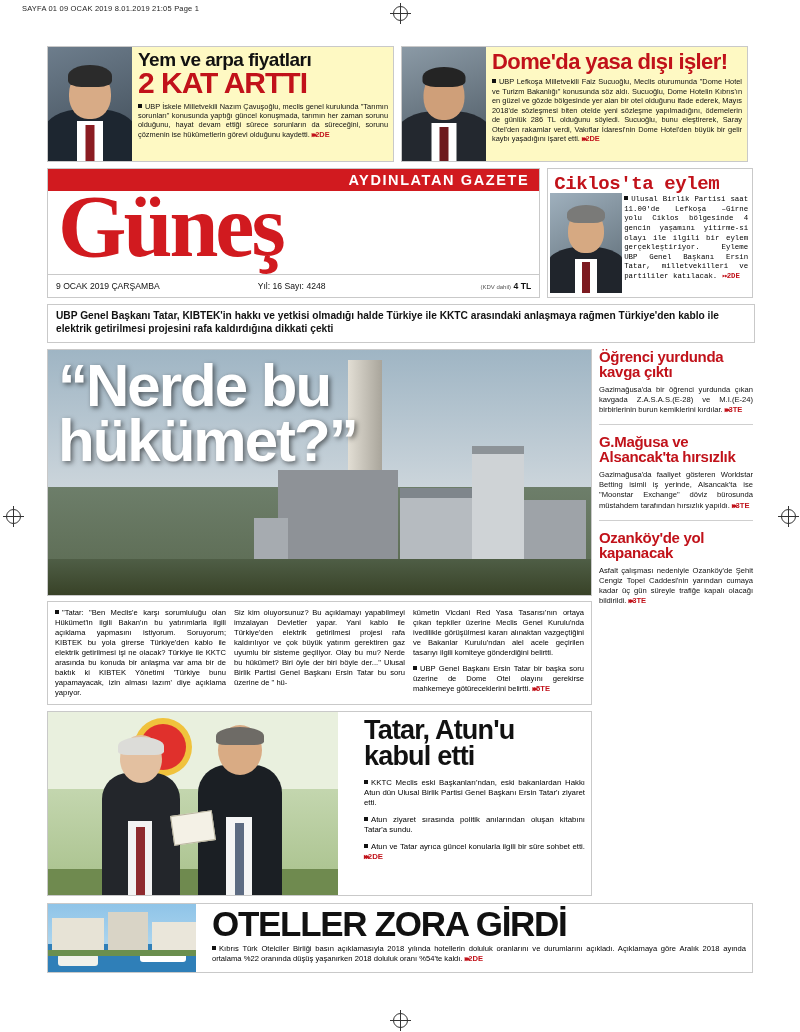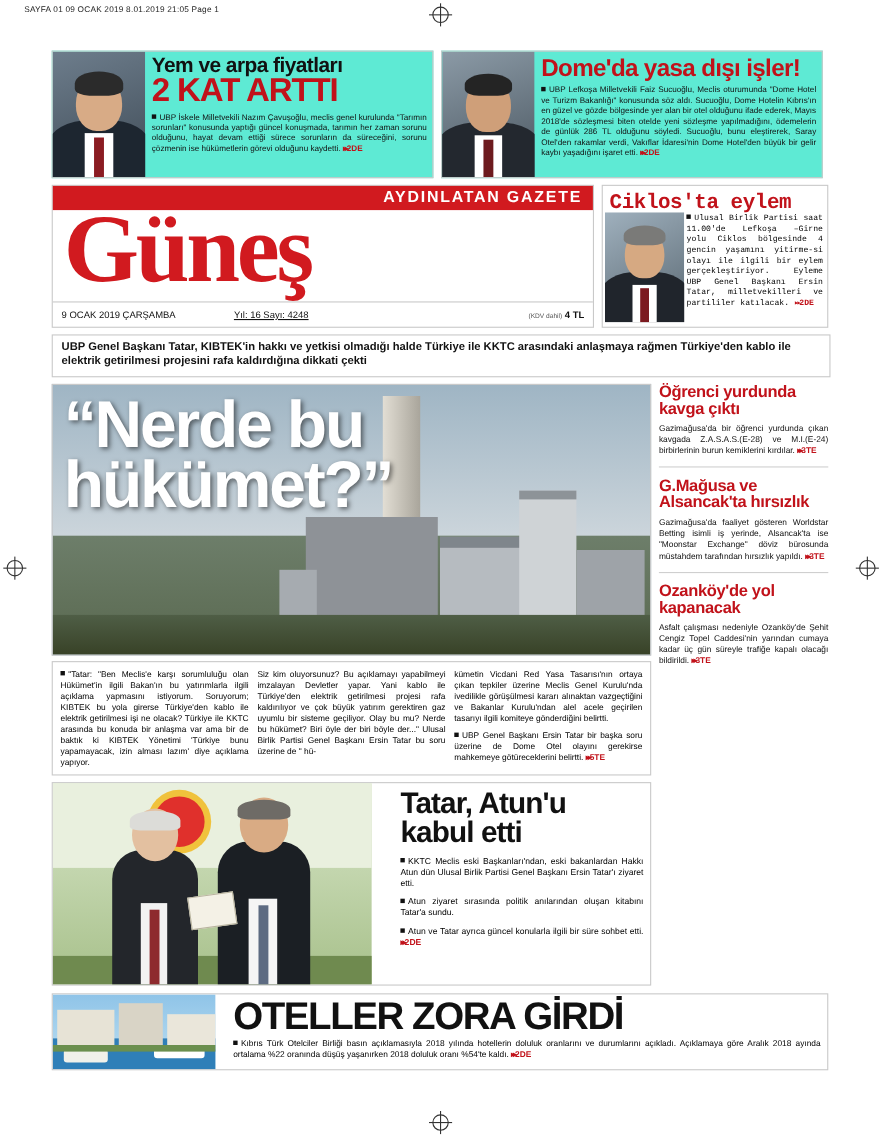--- a/index.html
+++ b/index.html
@@ -11,21 +11,21 @@
   .regmark:before,.regmark:after{content:"";position:absolute;background:#333;}
   .regmark:before{left:50%;top:-4px;width:1px;height:21px;margin-left:-0.5px;}
   .regmark:after{top:50%;left:-4px;height:1px;width:21px;margin-top:-0.5px;}
 
   .printinfo{position:absolute;left:22px;top:4px;font-size:7.5px;color:#222;letter-spacing:.2px;font-family:"Liberation Sans",sans-serif;}
 
   .content{position:absolute;left:47px;top:46px;width:706px;}
 
   
   .toprow{display:flex;gap:7px;}
-  .teaser{width:345px;height:114px;border:1px solid #c9c9c9;background:#5eead4;display:flex;overflow:hidden;}
+  .teaser{width:345px;height:114px;border:1px solid #c9c9c9;background:#fef9c3;display:flex;overflow:hidden;}
   .teaser .photo{width:84px;flex:0 0 84px;overflow:hidden;position:relative;}
   .teaser .txt{flex:1;padding:4px 5px 3px 6px;position:relative;}
   .tz-title{font-weight:bold;line-height:.97;}
   .t1 .tz-title .l1{font-size:19px;color:#111;letter-spacing:-.5px;}
   .t1 .tz-title .l2{font-size:30px;color:#c1121a;letter-spacing:-1px;display:block;margin-top:-1px;}
   .t2 .tz-title{font-size:22px;color:#c1121a;letter-spacing:-.6px;line-height:1.02;}
   .tz-body{font-size:7.4px;line-height:1.28;text-align:justify;margin-top:4px;color:#111;}
   .sq{display:inline-block;width:4px;height:4px;background:#111;margin-right:3px;vertical-align:1px;}
   .pageref{color:#c1121a;font-weight:bold;white-space:nowrap;}
   .pageref .arrows{letter-spacing:-2px;}
@@ -40,21 +40,21 @@
   .p-hair{position:absolute;left:50%;transform:translateX(-50%);border-radius:50% 50% 30% 30%;}
 
   
   .masthead{margin-top:6px;display:flex;gap:7px;}
   .mh-left{width:494px;border:1px solid #c9c9c9;position:relative;height:128px;background:#fff;}
   .redbar{position:absolute;left:0;top:0;width:100%;height:22px;background:#d11a1f;}
   .mh-slogan{position:absolute;right:10px;top:3px;color:#ffffff;font-size:14.5px;font-weight:bold;letter-spacing:1.6px;}
   .gunes{position:absolute;left:10px;top:14px;font-family:"Liberation Serif",serif;font-weight:bold;font-size:88px;color:#d11a1f;letter-spacing:-3px;line-height:1;}
   .mh-foot{position:absolute;left:0;bottom:0;width:100%;height:22px;border-top:1px solid #c9c9c9;display:flex;align-items:center;font-size:8.6px;color:#111;}
   .mh-foot .date{margin-left:8px;}
-  .mh-foot .yil{margin-left:53px;text-decoration:underline;}
+  .mh-foot .yil{margin-left:98px;}
   .mh-foot .kdv{margin-left:auto;margin-right:8px;}
   .mh-foot .kdv small{font-size:6px;color:#555;}
   .mh-foot .price{font-weight:bold;}
 
   .mh-right{width:205px;border:1px solid #c9c9c9;height:128px;position:relative;overflow:hidden;background:#fff;font-family:Liberation Mono, monospace;}
   .ciklos-title{font-size:19px;font-weight:bold;color:#c1121a;padding:4px 0 0 6px;letter-spacing:-.4px;}
   .ciklos-body{position:absolute;left:76px;top:26px;width:124px;font-size:7.4px;line-height:1.3;text-align:justify;}
   .ciklos-photo{position:absolute;left:2px;top:24px;width:72px;height:100px;overflow:hidden;}
 
   

